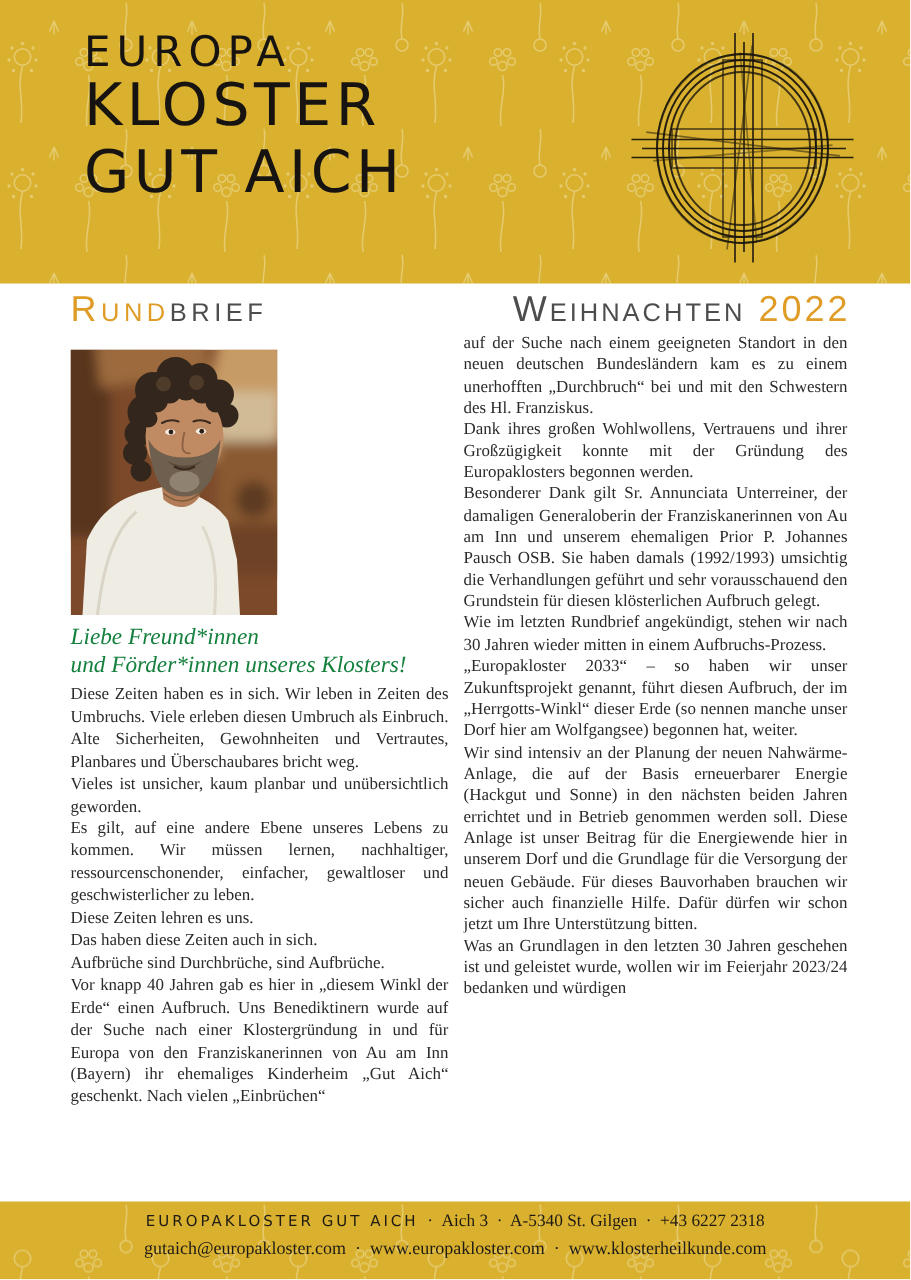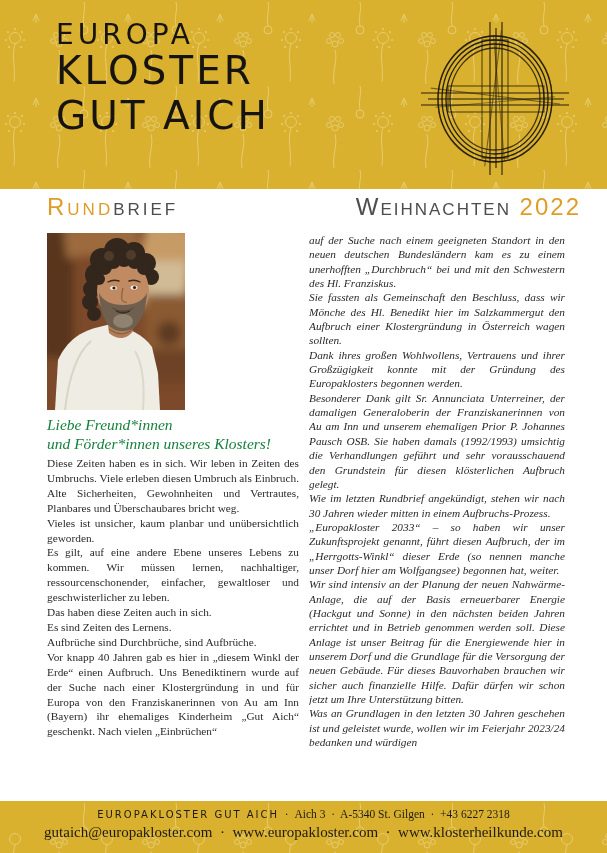--- a/index.html
+++ b/index.html
@@ -12,47 +12,47 @@
   .brand{position:absolute;left:56px;top:22px;color:#161310;
          font-family:"DejaVu Sans", sans-serif;}
   .brand-small{font-size:28px;letter-spacing:4px;font-weight:500;line-height:26px;}
   .brand-big{font-size:39px;letter-spacing:3px;font-weight:500;line-height:45px;}
   .logo{position:absolute;left:420px;top:20px;}
 
   
   .titlebar-left{position:absolute;left:47px;top:193px;
     font-family:"Liberation Sans", sans-serif;font-variant:small-caps;
     font-size:24px;letter-spacing:3px;line-height:28px;}
-  .titlebar-right{position:absolute;right:26px;top:193px;text-align:right;
+  .titlebar-right{position:absolute;right:40px;top:193px;text-align:right;
     font-family:"Liberation Sans", sans-serif;font-variant:small-caps;
     font-size:24px;letter-spacing:2px;line-height:28px;}
   .t-gold{color:#DF9D28;}
   .t-dark{color:#4D4D4F;}
 
   
   .photo{position:absolute;left:47px;top:233px;width:138px;height:177px;overflow:hidden;}
 
   
   .greeting{position:absolute;left:47px;top:415px;width:260px;
     font-style:italic;font-size:15.5px;line-height:19px;color:#15803d;}
 
   
   .col{position:absolute;text-align:justify;color:#2a2a2a;
        font-size:11.3px;overflow:hidden;-webkit-hyphens:auto;hyphens:auto;}
   .col p{margin:0;}
   .col-left{left:47px;top:456px;width:252px;height:338px;line-height:14.9px;}
-  .col-right{left:309px;top:233px;width:256px;height:563px;line-height:14.35px;font-style:italic;}
+  .col-right{left:309px;top:222px;width:256px;height:563px;line-height:14.35px;}
 
   
   .footer{position:absolute;left:0;top:801px;width:607px;height:52px;background:#D9B12F;
           text-align:center;color:#1f1b14;}
   .footer-inner{position:relative;padding-top:6px;}
   .f-line1{font-size:11.5px;line-height:15px;}
   .f-brand{font-family:"DejaVu Sans", sans-serif;font-size:10px;letter-spacing:2px;}
-  .f-line2{font-size:15px;line-height:15px;margin-top:3px;}
+  .f-line2{font-size:12px;line-height:15px;margin-top:3px;}
 </style>
 </head>
 <body>
 
 <div class="page">
 
   <div class="masthead">
     <svg class="pat" width="607" height="189" aria-hidden="true">
       <defs>
         <pattern id="floraA" width="92" height="84" patternUnits="userSpaceOnUse">
@@ -188,29 +188,28 @@
   <div class="greeting">
     <div>Liebe Freund*innen</div>
     <div>und Förder*innen unseres Klosters!</div>
   </div>
 
   <div class="col col-left">
     <p>Diese Zeiten haben es in sich. Wir leben in Zeiten des Umbruchs. Viele erleben diesen Umbruch als Einbruch.</p>
     <p>Alte Sicherheiten, Gewohnheiten und Vertrautes, Planbares und Überschaubares bricht weg.</p>
     <p>Vieles ist unsicher, kaum planbar und unübersichtlich geworden.</p>
     <p>Es gilt, auf eine andere Ebene unseres Lebens zu kommen. Wir müssen lernen, nachhaltiger, ressourcenschonender, einfacher, gewaltloser und geschwisterlicher zu leben.</p>
+    <p>Diese Zeiten lehren es uns.</p>
     <p>Das haben diese Zeiten auch in sich.</p>
-    <p>Es sind Zeiten des Lernens.</p>
     <p>Aufbrüche sind Durchbrüche, sind Aufbrüche.</p>
     <p>Vor knapp 40 Jahren gab es hier in „diesem Winkl der Erde“ einen Aufbruch. Uns Benediktinern wurde auf der Suche nach einer Klostergründung in und für Europa von den Franziskanerinnen von Au am Inn (Bayern) ihr ehemaliges Kinderheim „Gut Aich“ geschenkt. Nach vielen „Einbrüchen“</p>
   </div>
 
   <div class="col col-right">
     <p>auf der Suche nach einem geeigneten Standort in den neuen deutschen Bundesländern kam es zu einem unerhofften „Durchbruch“ bei und mit den Schwestern des Hl. Franziskus.</p>
-    <p>Sie fassten als Gemeinschaft den Beschluss, dass wir Mönche des Hl. Benedikt hier im Salzkammergut den Aufbruch einer Klostergründung in Österreich wagen sollten.</p>
     <p>Dank ihres großen Wohlwollens, Vertrauens und ihrer Großzügigkeit konnte mit der Gründung des Europaklosters begonnen werden.</p>
     <p>Besonderer Dank gilt Sr. Annunciata Unterreiner, der damaligen Generaloberin der Franziskanerinnen von Au am Inn und unserem ehemaligen Prior P. Johannes Pausch OSB. Sie haben damals (1992/1993) umsichtig die Verhandlungen geführt und sehr vorausschauend den Grundstein für diesen klösterlichen Aufbruch gelegt.</p>
     <p>Wie im letzten Rundbrief angekündigt, stehen wir nach 30 Jahren wieder mitten in einem Aufbruchs-Prozess.</p>
     <p>„Europakloster 2033“ – so haben wir unser Zukunftsprojekt genannt, führt diesen Aufbruch, der im „Herrgotts-Winkl“ dieser Erde (so nennen manche unser Dorf hier am Wolfgangsee) begonnen hat, weiter.</p>
     <p>Wir sind intensiv an der Planung der neuen Nahwärme-Anlage, die auf der Basis erneuerbarer Energie (Hackgut und Sonne) in den nächsten beiden Jahren errichtet und in Betrieb genommen werden soll. Diese Anlage ist unser Beitrag für die Energiewende hier in unserem Dorf und die Grundlage für die Versorgung der neuen Gebäude. Für dieses Bauvorhaben brauchen wir sicher auch finanzielle Hilfe. Dafür dürfen wir schon jetzt um Ihre Unterstützung bitten.</p>
     <p>Was an Grundlagen in den letzten 30 Jahren geschehen ist und geleistet wurde, wollen wir im Feierjahr 2023/24 bedanken und würdigen</p>
   </div>
 
   <div class="footer">
     <svg class="pat" width="607" height="52" aria-hidden="true">

